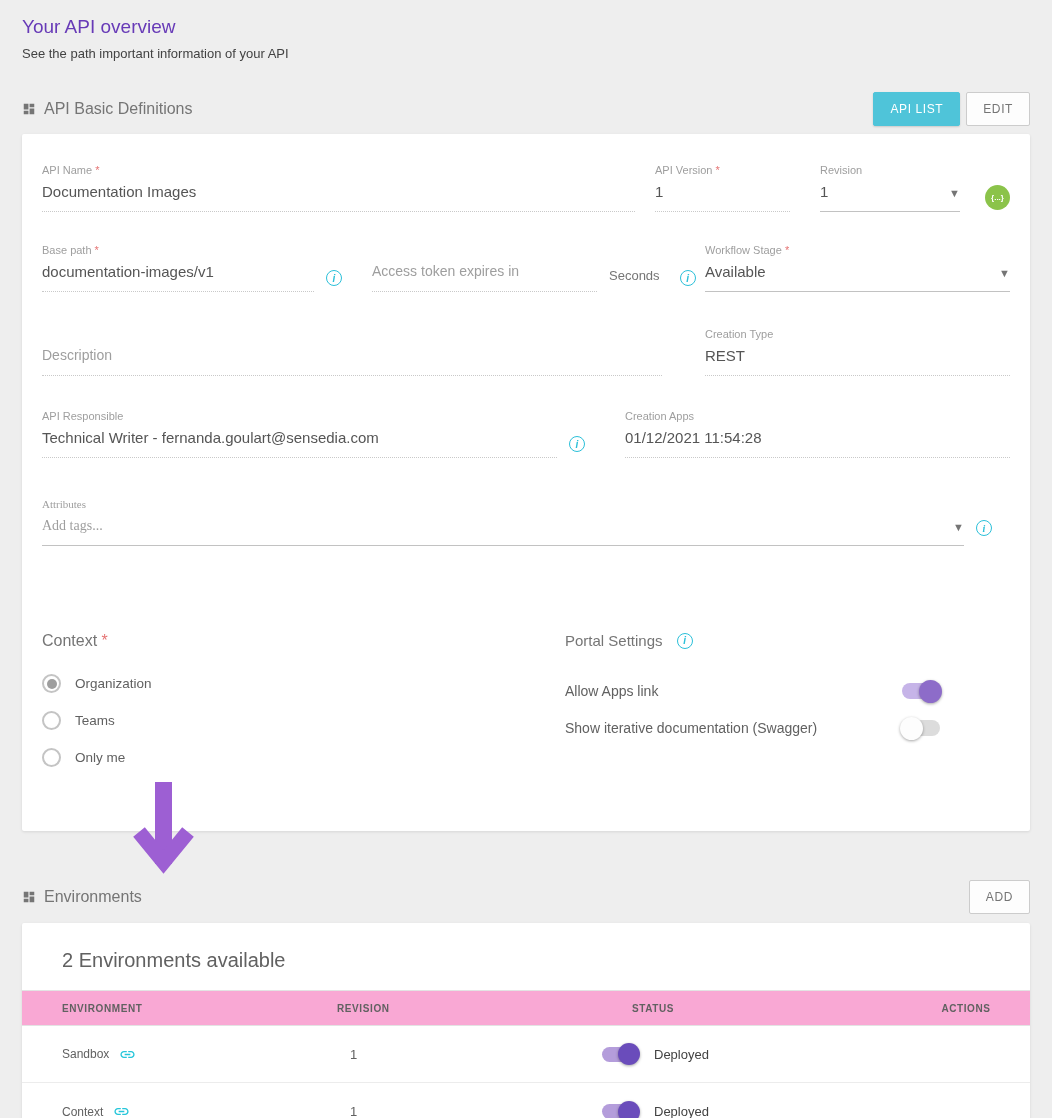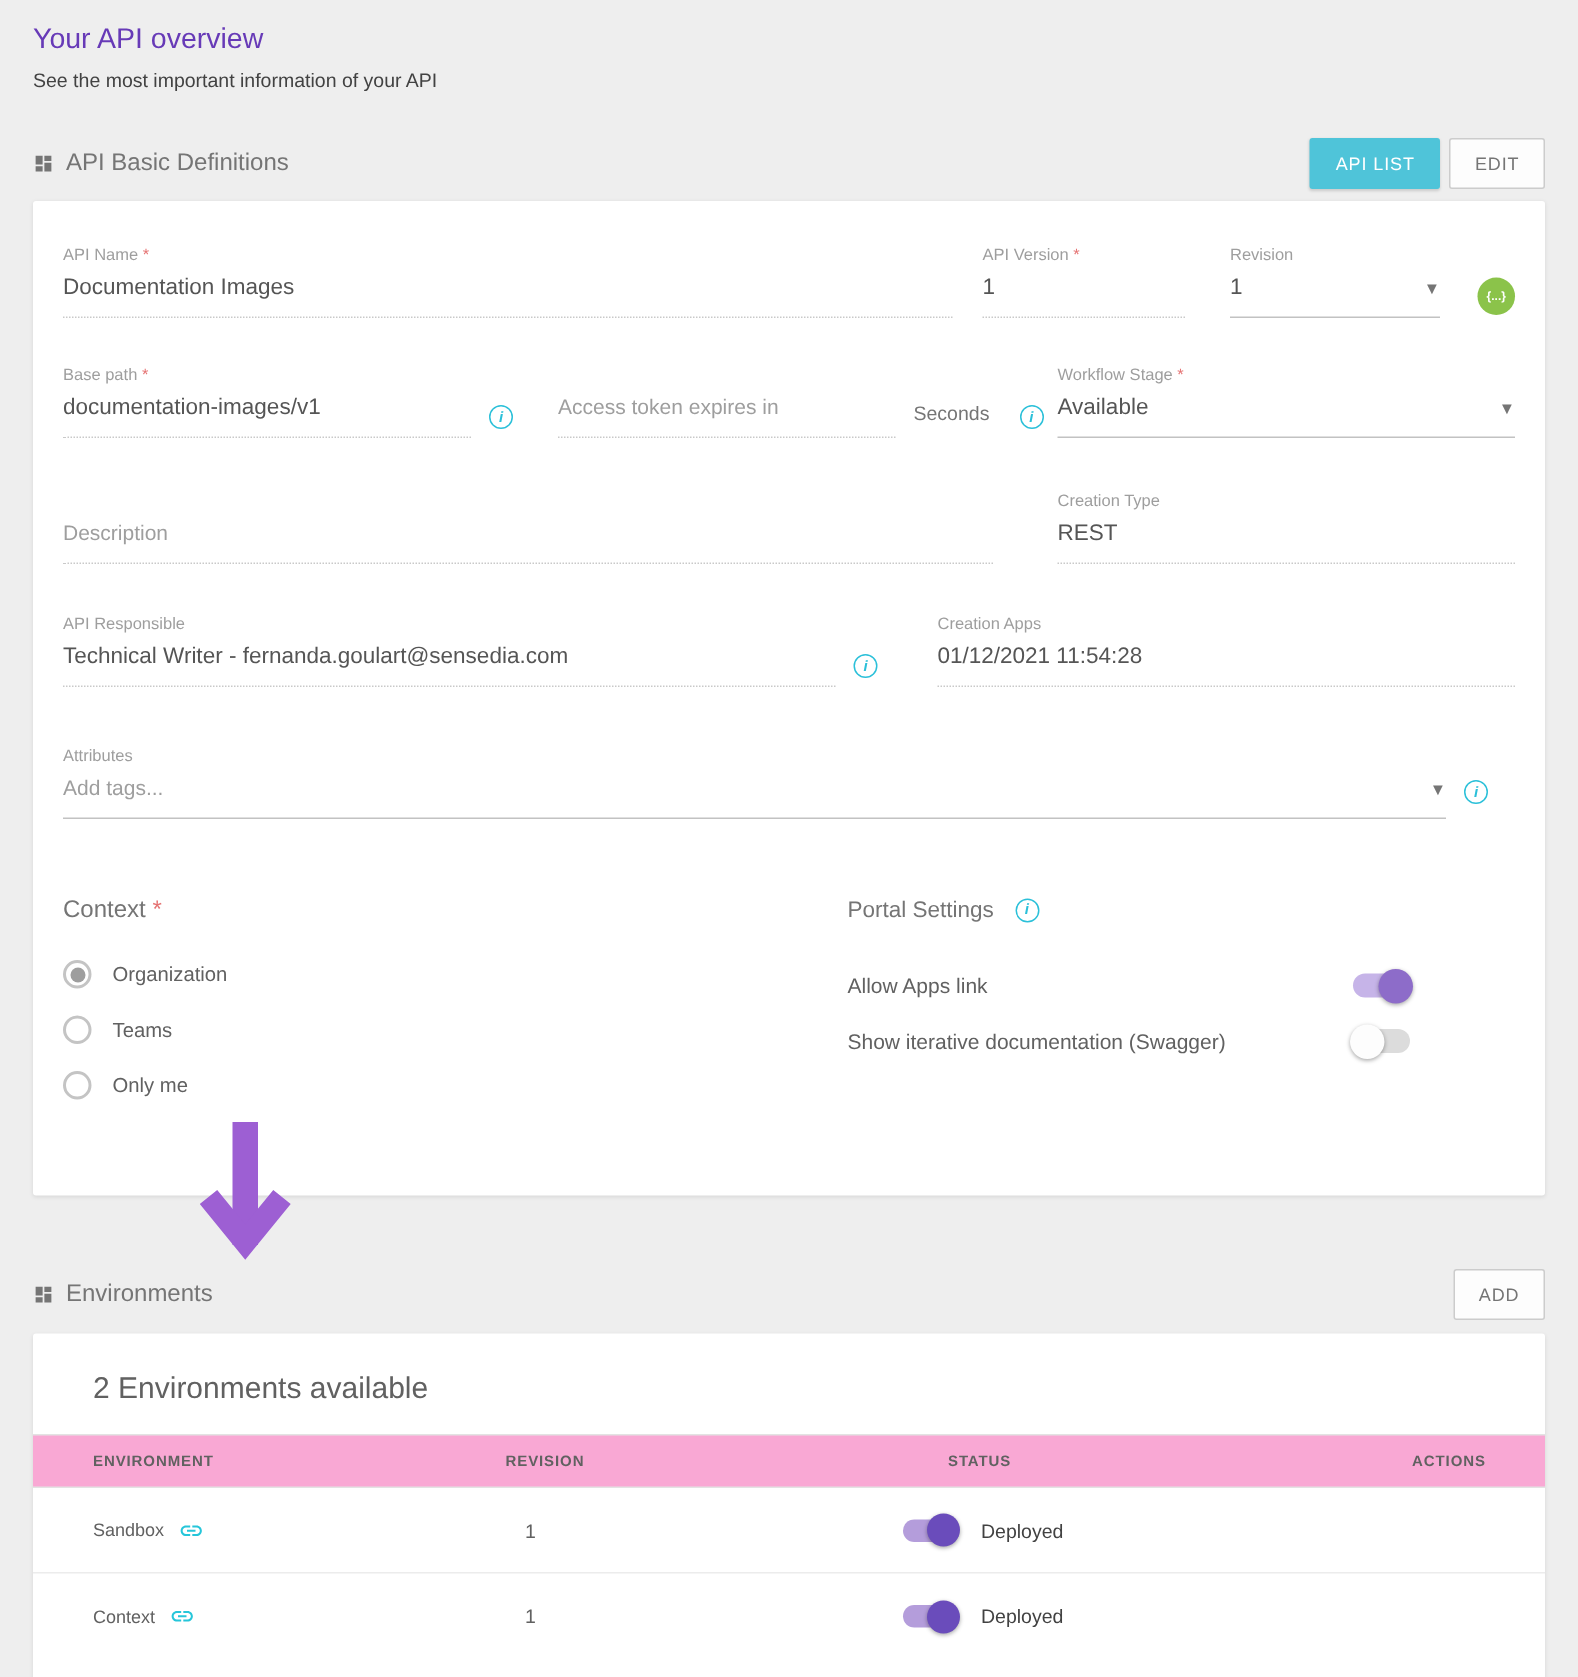--- a/index.html
+++ b/index.html
@@ -58,21 +58,21 @@
   .f-workflow { width:305px; margin-left:auto; }
 
   .row-3 { margin-bottom:34px; align-items:flex-end; justify-content:space-between; }
   .f-desc { width:620px; }
   .f-creationtype { width:305px; }
 
   .row-4 { margin-bottom:40px; align-items:flex-end; }
   .f-responsible { width:515px; }
   .f-creationdate { width:385px; margin-left:auto; }
 
-  .row-5 { margin-bottom:52px; align-items:flex-end; }
+  .row-5 { margin-bottom:86px; align-items:flex-end;font-family:Liberation Serif, serif; }
   .f-attributes { width:922px; }
   .row-5 .info { margin:0 0 10px 12px; }
 
   
   .row-6 { align-items:flex-start; }
   .context-col { flex:1; }
   .context-title { font-size:16px; color:#757575; margin-bottom:24px; }
   .radio-row { display:flex; align-items:center; gap:14px; margin-bottom:18px; }
   .radio { width:19px; height:19px; border:2px solid #c4c4c4; border-radius:50%; background:#fff;
            display:flex; align-items:center; justify-content:center; flex:0 0 auto; }
@@ -115,21 +115,21 @@
   .tgl.table .knob { width:22px; height:22px; right:-2px; top:-3.5px; background:#6a4cbb; }
   .card-env .bottom-pad { height:22px; }
   .link-btn { display:inline-flex; cursor:pointer; }
 </style>
 </head>
 <body>
 
 <div class="page">
 
   <div class="page-title">Your API overview</div>
-  <div class="page-subtitle">See the most important information of your API</div>
+  <div class="page-subtitle">See the path important information of your API</div>
 
   <div class="section-head">
     <div class="section-title">
       <svg width="14" height="14" viewBox="0 0 24 24">
           <path fill="#757575" d="M3 13h8V3H3v10zm0 8h8v-6H3v6zm10 0h8V11h-8v10zm0-18v6h8V3h-8z"></path>
         </svg>
       <span>API Basic Definitions</span>
     </div>
     <div class="head-buttons">
       <button class="btn btn-primary">API LIST</button>

